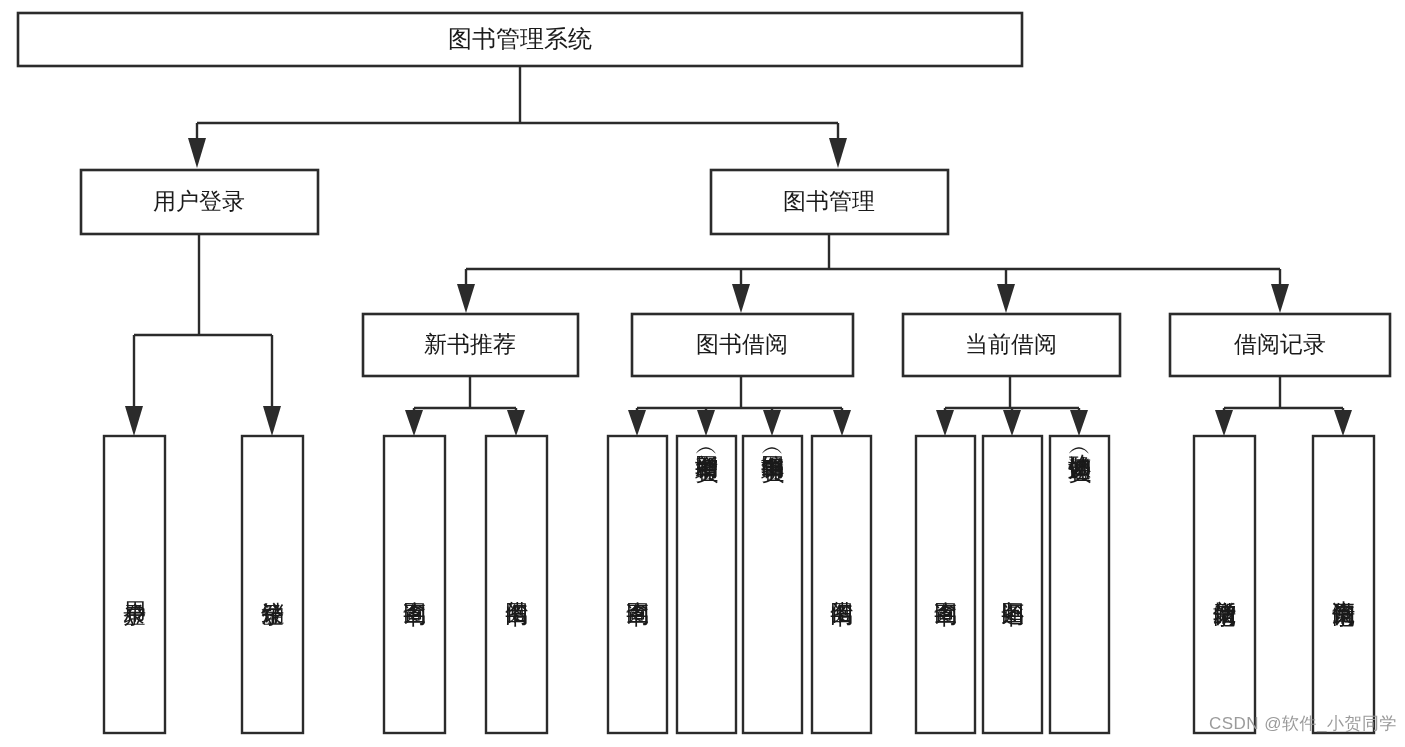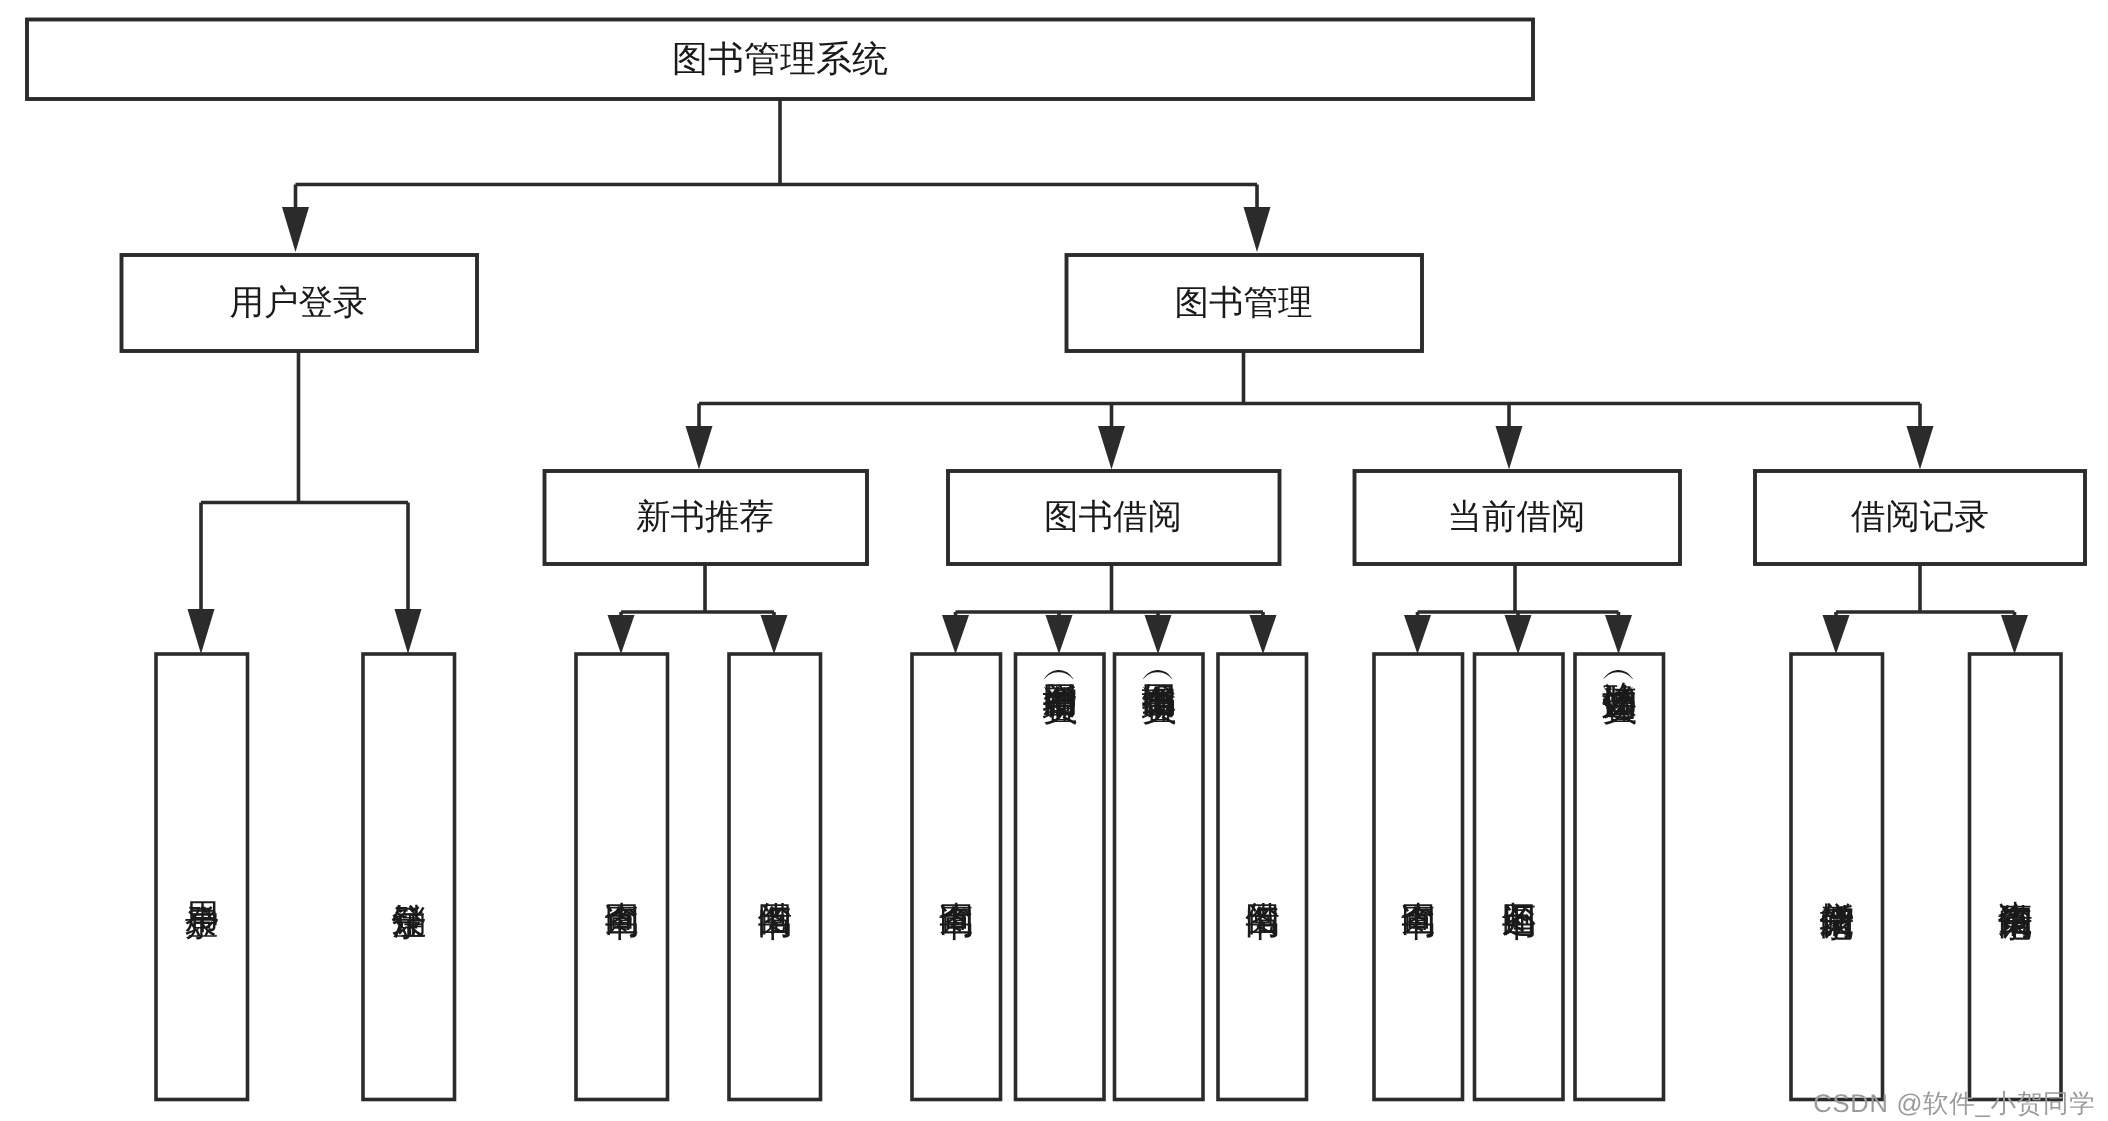--- a/index.html
+++ b/index.html
@@ -71,21 +71,21 @@
     color: #1a1a1a;
     writing-mode: vertical-rl;
     text-orientation: upright;
     letter-spacing: 1px;
     white-space: nowrap;
     text-align: center;
   }
   #watermark {
     position: absolute;
     right: 8px;
-    bottom: 0;
+    bottom: 12px;
     font-family: "Liberation Sans", "DejaVu Sans", sans-serif;
     font-size: 17px;
     color: #9b9b9b;
     letter-spacing: 0.5px;
     white-space: nowrap;
     margin-left: 28px;
   }
 </style>
 </head>
 <body>

